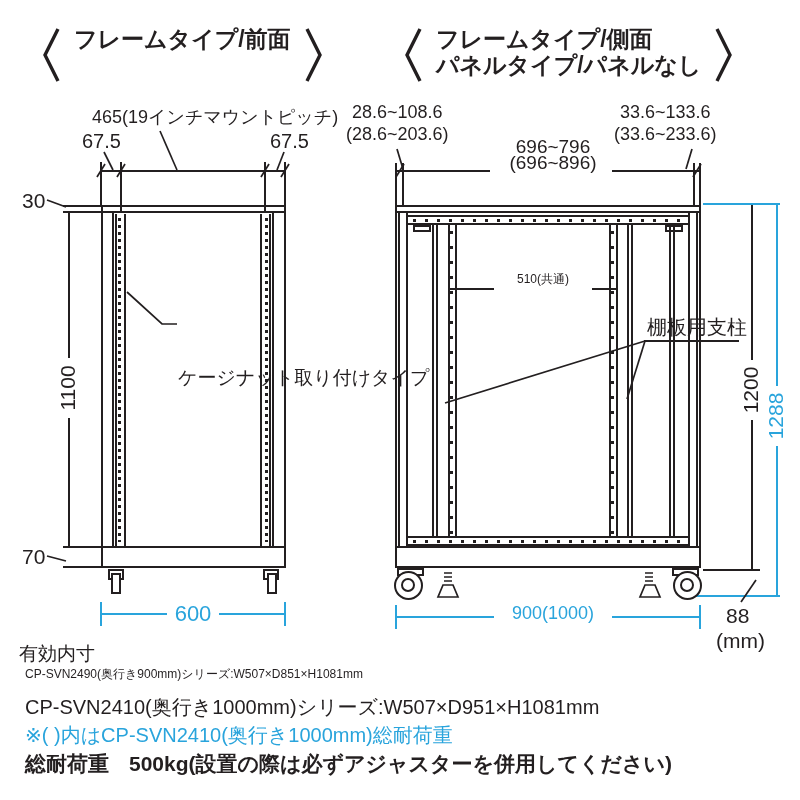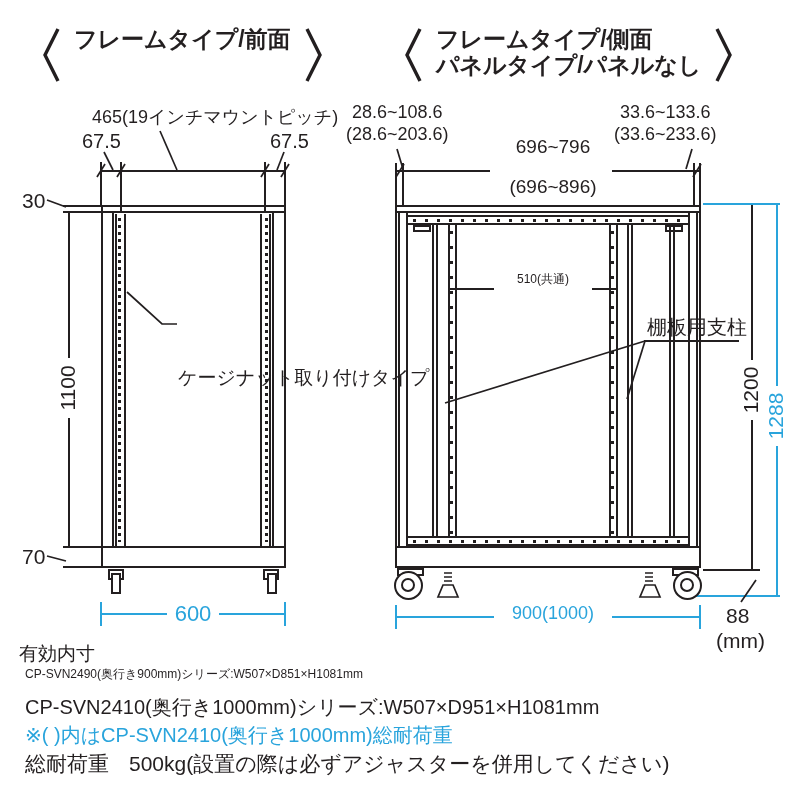--- a/index.html
+++ b/index.html
@@ -22,21 +22,21 @@
   .lab{position:absolute;white-space:nowrap;font-size:19px;line-height:1.15;z-index:4}
   .c{text-align:center}
   .bgw{background:#fff}
   .blue{color:#29a4dc}
   .rot{transform:rotate(-90deg)}
   .hdr{position:absolute;display:flex;align-items:flex-start;gap:12px;z-index:4}
   .hdr .t{font-weight:bold;font-size:23px;line-height:26px}
   .ovl{position:absolute;left:0;top:0;z-index:3}
   .ovl line,.ovl polyline,.ovl path{stroke:#231f20;stroke-width:1.7;fill:none}
   .ovl .fw{fill:#fff}
-  .ftb{font-weight:normal}
+  .ftb{font-weight:bold}
 </style>
 </head>
 <body>
 
 <div class="cv">
 
   <div class="hdr" style="left:40px;top:26px">
     <svg width="22" height="58" viewBox="0 0 22 58">
         <polyline points="18,3 5,29 18,55" stroke="#231f20" stroke-width="3.4" fill="none"></polyline>
       </svg>
@@ -139,21 +139,21 @@
   <div class="vl" style="left:402px;top:163px;height:42px;width:1.5px"></div>
   <div class="vl" style="left:693px;top:163px;height:42px;width:1.5px"></div>
   <div class="vl" style="left:699px;top:163px;height:42px;width:1.5px"></div>
   <div class="hl" style="left:395px;top:170px;width:95px;height:1.5px"></div>
   <div class="hl" style="left:612px;top:170px;width:89px;height:1.5px"></div>
   <div class="lab" style="left:352px;top:102px;font-size:18px">28.6~108.6</div>
   <div class="lab" style="left:346px;top:124px;font-size:18px">(28.6~203.6)</div>
   <div class="lab" style="left:620px;top:102px;font-size:18px">33.6~133.6</div>
   <div class="lab" style="left:614px;top:124px;font-size:18px">(33.6~233.6)</div>
   <div class="lab c" style="left:498px;top:136px;width:110px">696~796</div>
-  <div class="lab c" style="left:492px;top:176px;width:122px">(696~896)</div>
+  <div class="lab c" style="left:492px;top:152px;width:122px">(696~896)</div>
 
   <div class="hl acc" style="left:703px;top:203px;width:77px;height:1.5px"></div>
   <div class="vl" style="left:751px;top:205px;height:366px;width:1.5px"></div>
   <div class="vl acc" style="left:776px;top:203px;height:394px;width:1.5px"></div>
   <div class="hl" style="left:703px;top:569px;width:57px;height:1.5px"></div>
   <div class="hl acc" style="left:688px;top:595px;width:92px;height:1.5px"></div>
   <div class="lab c bgw rot" style="left:722px;top:377px;width:60px;height:26px;font-size:21px">1200</div>
   <div class="lab c bgw rot blue" style="left:747px;top:403px;width:60px;height:26px;font-size:21px">1288</div>
   <div class="lab" style="left:726px;top:604px;font-size:21px">88</div>
   <div class="lab" style="left:716px;top:629px;font-size:21px">(mm)</div>

